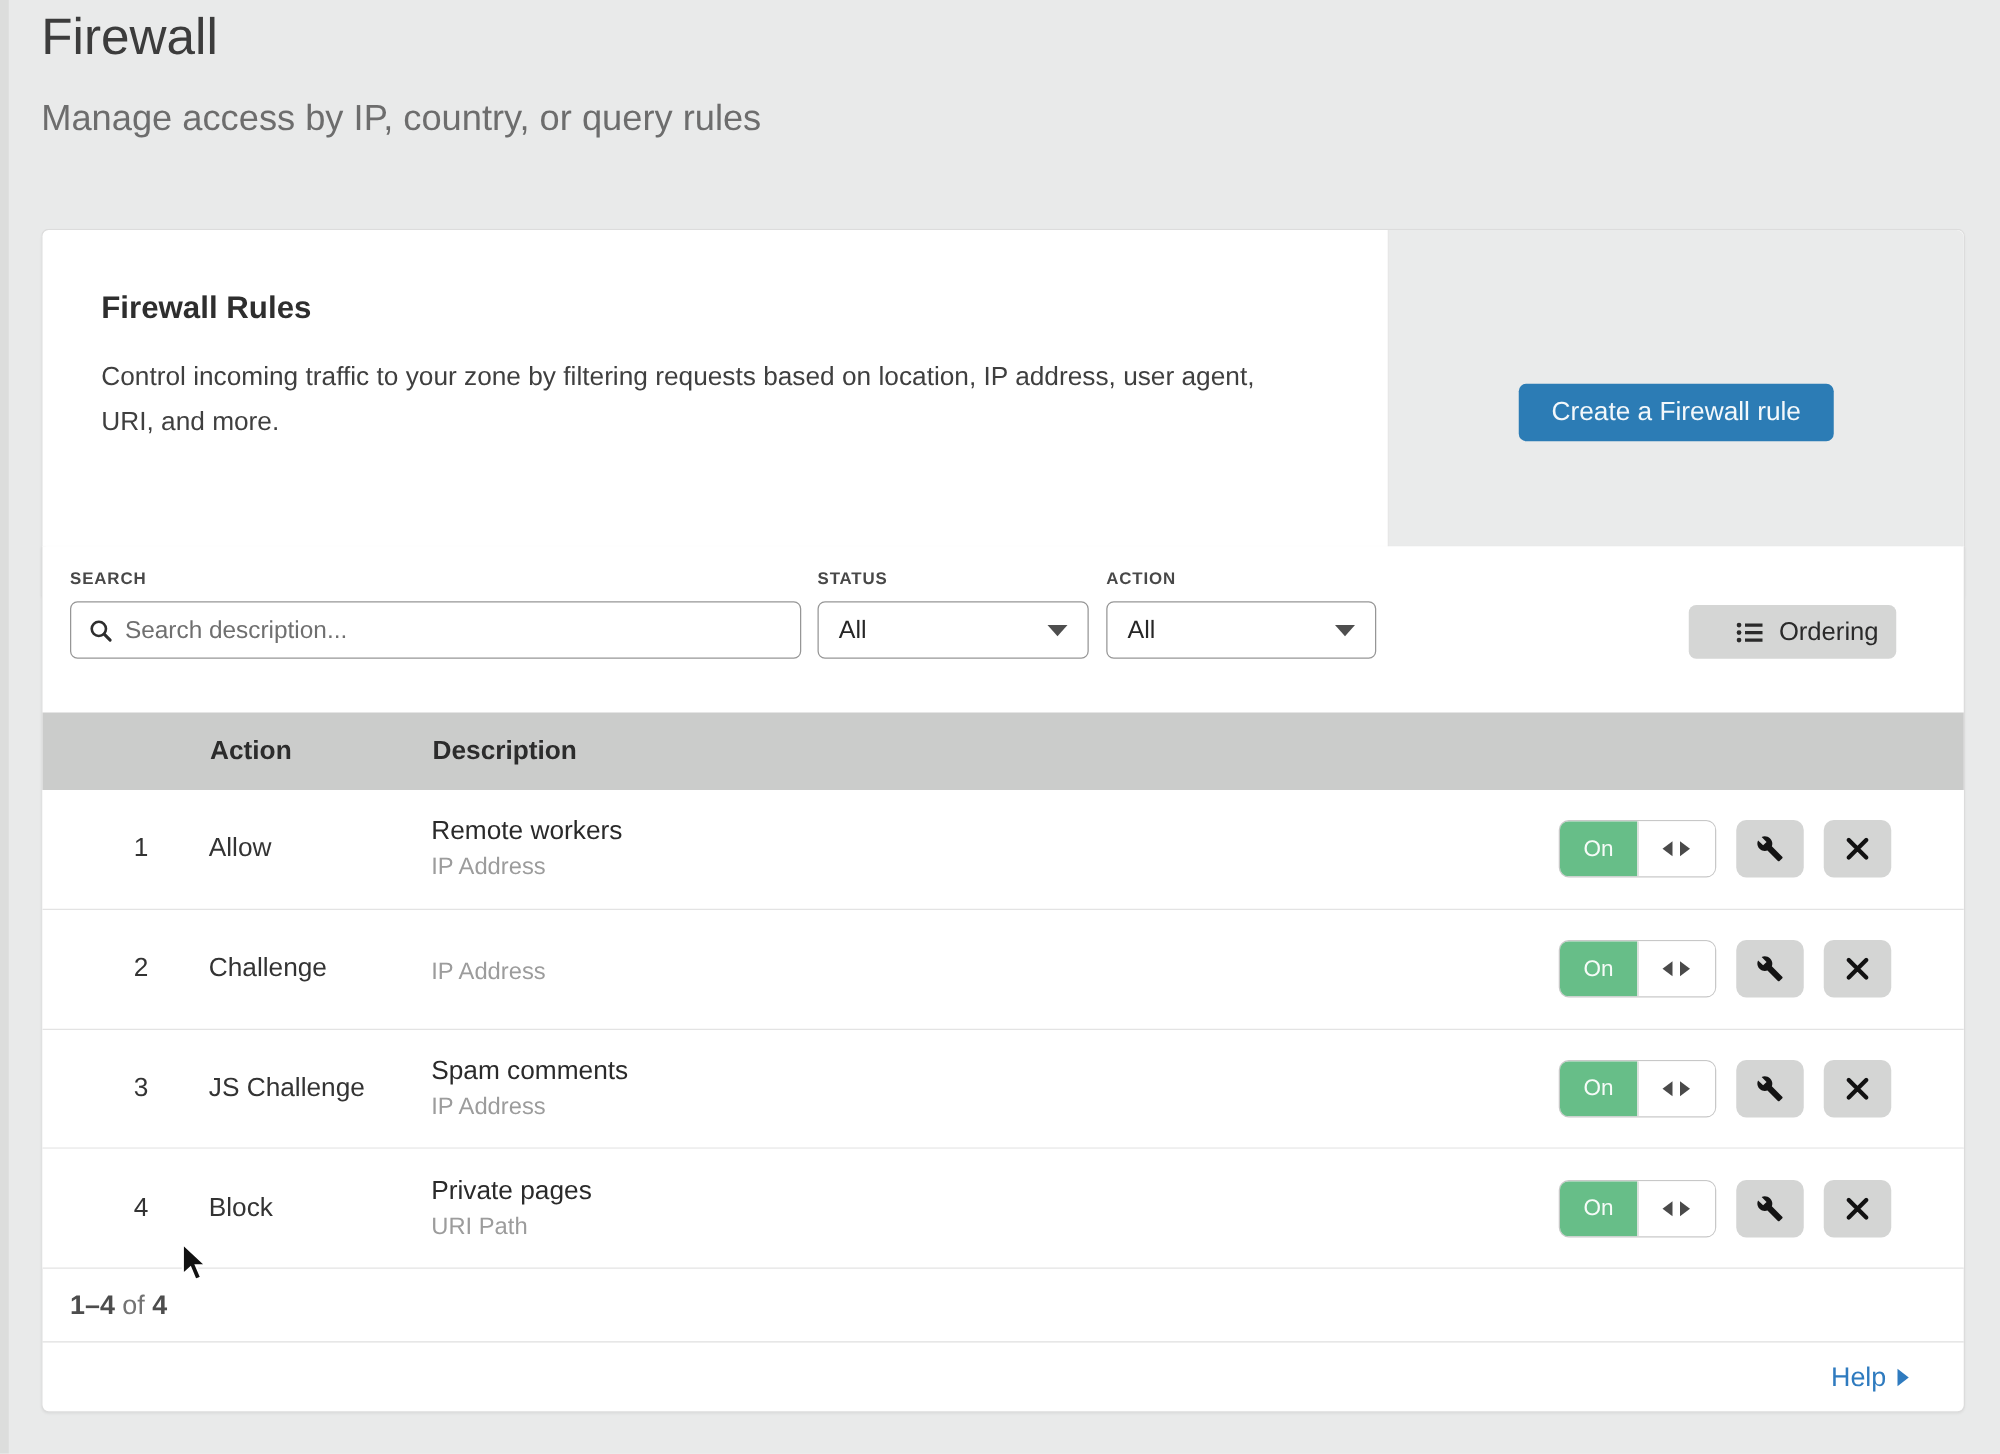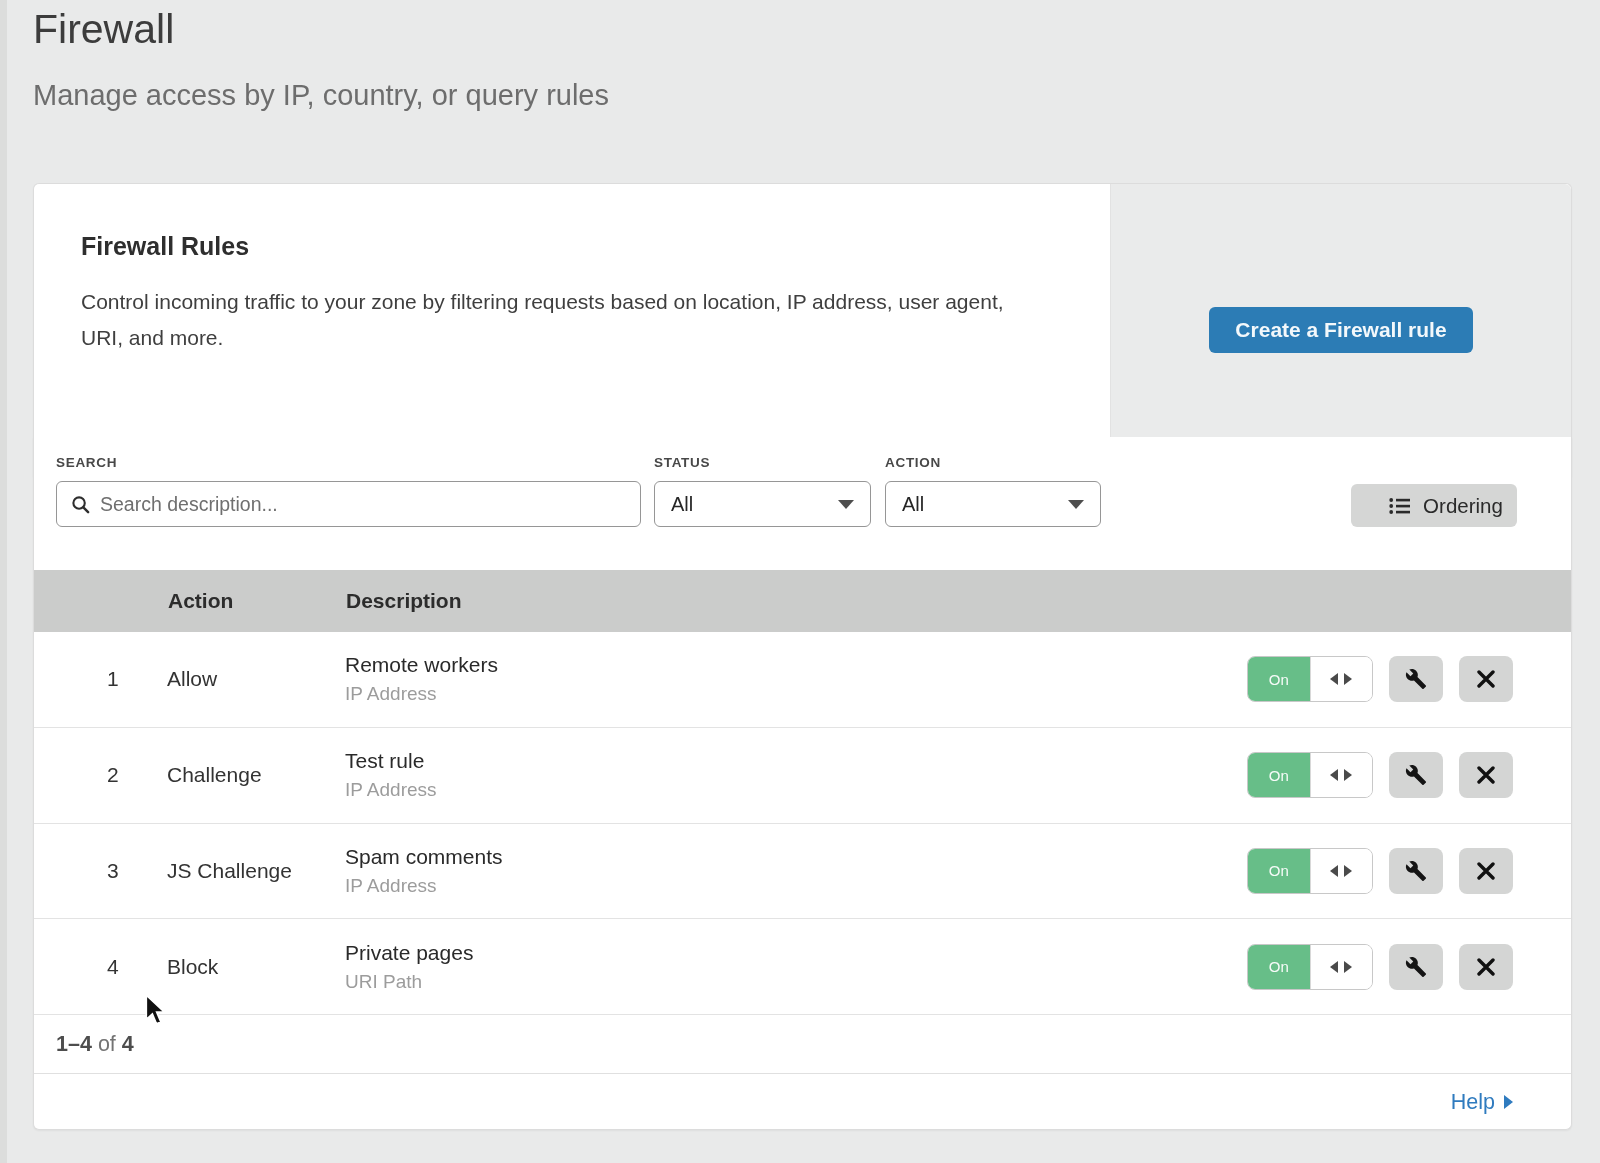--- a/index.html
+++ b/index.html
@@ -10,21 +10,21 @@
   .page-title { position:absolute; left:33px; top:6px; font-size:41px; font-weight:500; color:#3c3c3c; }
   .page-subtitle { position:absolute; left:33px; top:79px; font-size:29px; font-weight:400; color:#6d6d6d; }
 
   
   .top-card { position:absolute; left:33px; top:143px; width:1539px; height:294px;
               background:#ffffff; border:1px solid #dcdcdc; border-bottom:1px solid #d6d6d6;
               border-radius:6px 6px 0 0; box-shadow:0 1px 2px rgba(0,0,0,.04);margin-top:40px; }
   .top-card-right { position:absolute; right:0; top:0; width:461px; height:100%;
               background:#eaebeb; border-radius:0 6px 0 0; border-left:1px solid #e2e2e2;
               display:flex; align-items:center; justify-content:center; }
-  .create-btn { background:#2c7cb5; color:#f3f8fb; font-family:inherit; font-size:21px; font-weight:700;
+  .create-btn { background:#2c7cb5; color:#f3f8fb; font-family:inherit; font-size:21px; font-weight:400;
               padding:11px 26px; border:none; border-radius:6px; cursor:pointer; }
   .card-heading { position:absolute; left:47px; top:48px; font-size:25px; font-weight:700; color:#2e2e2e; }
   .card-desc { position:absolute; left:47px; top:100px; width:960px; font-size:21px; line-height:36px; color:#3f3f3f; }
   .card-usage { position:absolute; left:47px; top:207px; font-size:21px; font-weight:700; color:#2e2e2e; }
 
   
   .main-card { position:absolute; left:33px; top:437px; width:1539px; height:693px;
               background:#ffffff; border:1px solid #dcdcdc; border-top:none;
               border-radius:0 0 6px 6px; box-shadow:0 1px 2px rgba(0,0,0,.05); }
 
@@ -48,34 +48,34 @@
   .rows { position:absolute; left:0; top:195px; width:100%; }
   .rule-row { height:95.75px; display:flex; align-items:center; border-bottom:1px solid #e3e3e3; background:#fff; }
   .col-num { width:133px; padding-left:73px; font-size:21px; color:#333; }
   .col-action { width:178px; font-size:21px; color:#333; }
   .col-desc { flex:1; }
   .desc-title { font-size:21px; color:#2a2a2a; }
   .desc-field { font-size:19px; color:#9c9c9c; margin-top:6px; }
   .col-controls { display:flex; align-items:center; gap:16px; padding-right:58px; }
 
   .toggle { width:126px; height:46px; border-radius:8px; display:flex; overflow:hidden; border:1px solid #c8c8c8; cursor:pointer; }
-  .toggle-on { flex:1; background:#67be88; color:#f6fbf8; font-size:15px; display:flex; align-items:center; justify-content:center; }
+  .toggle-on { flex:1; background:#67be88; color:#f6fbf8; font-size:18px; display:flex; align-items:center; justify-content:center; }
   .toggle-handle { flex:1; background:#fff; border-left:1px solid #d8d8d8; display:flex; align-items:center; justify-content:center; gap:6px; }
   .tri-l { width:0; height:0; border-top:6px solid transparent; border-bottom:6px solid transparent; border-right:8px solid #4a4a4a; }
   .tri-r { width:0; height:0; border-top:6px solid transparent; border-bottom:6px solid transparent; border-left:8px solid #4a4a4a; }
 
   .icon-btn { width:54px; height:46px; border-radius:8px; background:#d4d5d4; border:none;
               display:flex; align-items:center; justify-content:center; cursor:pointer; }
 
   .pagination { position:absolute; left:22px; top:578px; height:58px; display:flex; align-items:center; gap:6px; font-size:21.5px; }
   .pg-strong { color:#4d4d4d; font-weight:700; }
   .pg-of { color:#737373; }
 
   .help-row { position:absolute; left:0; top:636px; width:100%; height:57px; border-top:1px solid #e0e0e0;
-              display:flex; align-items:center; justify-content:flex-end; padding-right:58px; }
+              display:flex; align-items:center; justify-content:flex-end; padding-right:44px; }
   .help-link { color:#2f7bbf; font-size:21.5px; font-weight:500; display:flex; align-items:center; gap:9px;
               text-decoration:none; cursor:pointer; }
   .help-tri { width:0; height:0; border-top:7px solid transparent; border-bottom:7px solid transparent; border-left:9px solid #2f7bbf; }
 
   .cursor { position:absolute; left:143px; top:994px; pointer-events:none; }
 </style>
 </head>
 <body>
 
 <div class="page">
@@ -167,21 +167,20 @@
                 </svg>
               </span>
           </button>
         </div>
       </div>
 
       <div class="rule-row">
         <div class="col-num">2</div>
         <div class="col-action">Challenge</div>
         <div class="col-desc">
-          <div class="desc-title">Test rule</div>
           <div class="desc-field">IP Address</div>
         </div>
         <div class="col-controls">
           <div class="toggle">
             <div class="toggle-on">On</div>
             <div class="toggle-handle">
                 <span class="tri-l"></span>
                 <span class="tri-r"></span>
               </div>
           </div>

